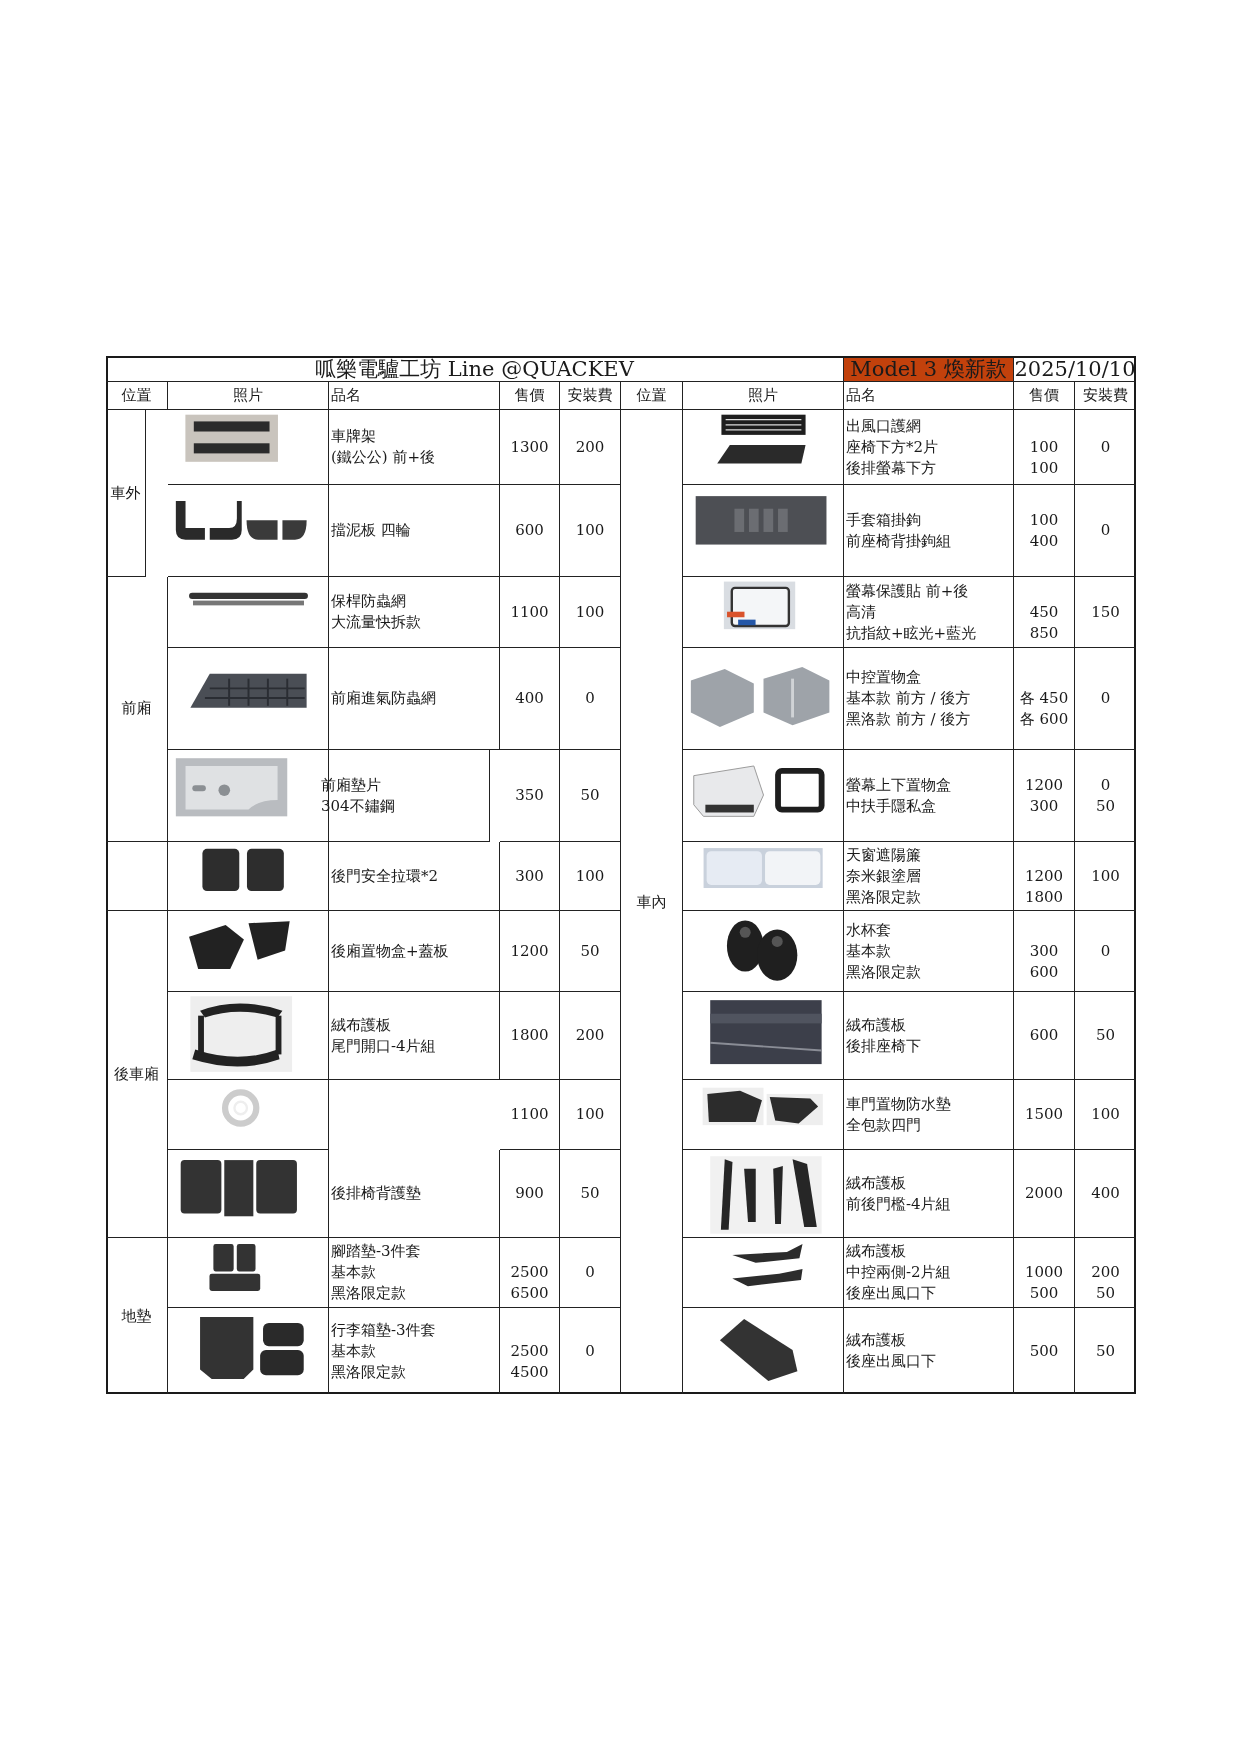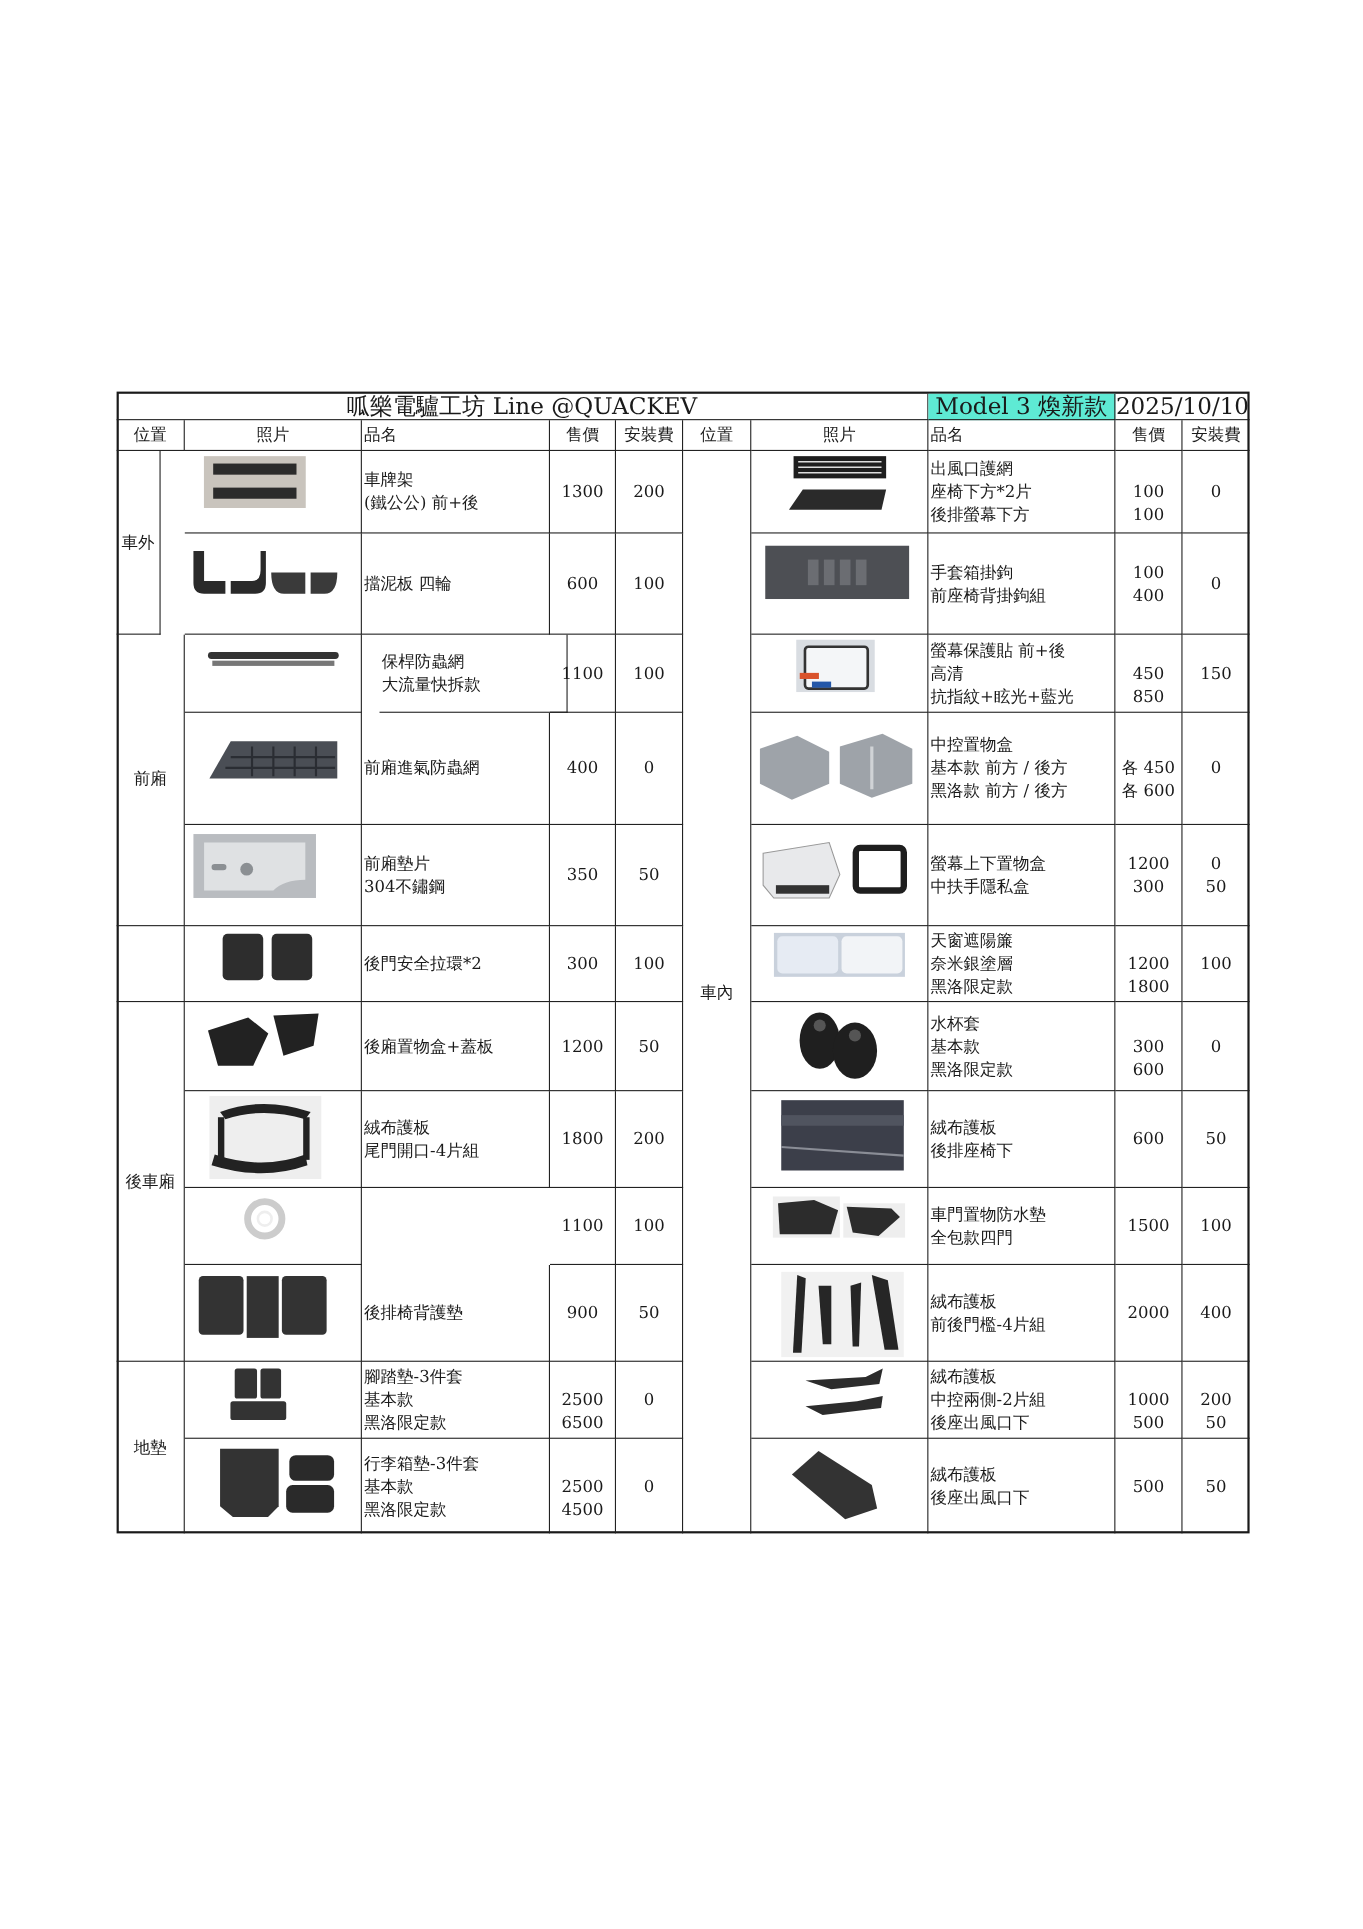--- a/index.html
+++ b/index.html
@@ -6,21 +6,21 @@
   body { width: 1239px; height: 1754px; position: relative; overflow: hidden;
          font-family: "DejaVu Serif", "Liberation Serif", serif; color: #1a1a1a; }
   .sheet { position: absolute; left: 106px; top: 356px; width: 1030px; height: 1038px;
            border: 2px solid #1a1a1a; box-sizing: border-box; }
   .cell { position: absolute; box-sizing: border-box; border-right: 1px solid #222; border-bottom: 1px solid #222;
           display: flex; align-items: center; font-size: 15px; line-height: 21px; }
   .center { justify-content: center; text-align: center; }
   .left { justify-content: flex-start; padding-left: 2px; }
   .stack { display: flex; flex-direction: column; }
   .title { font-size: 21px; letter-spacing: 0; }
-  .yellow { background: #5eead4; }
+  .yellow { background: #c2410c; }
   .photo { display: flex; align-items: center; justify-content: center; }
   .photo svg { display: block; }
   .noright { border-right: none; }
   .nobottom { border-bottom: none; }
 </style>
 </head>
 <body>
 
 <div class="sheet" id="sheet">
     <div class="cell center title" style="left: -2px; top: 0px; width: 738px; height: 24px;">
@@ -131,21 +131,21 @@
       </div>
     </div>
     <div class="cell photo" style="left: 60px; top: 219px; width: 161px; height: 71px;">
       <span>
         <svg width="155" height="65" viewBox="0 0 160 82" preserveAspectRatio="xMidYMid meet">
           <rect x="5" y="16" width="150" height="8" rx="4" fill="#333"></rect>
           <rect x="10" y="26" width="140" height="6" fill="#777"></rect>
         </svg>
       </span>
     </div>
-    <div class="cell left" style="left: 221px; top: 219px; width: 171px; height: 71px; margin-left: 16px;">
+    <div class="cell left" style="left: 221px; top: 219px; width: 171px; height: 71px;">
       <div class="stack">
         <span>保桿防蟲網</span>
         <span>大流量快拆款</span>
       </div>
     </div>
     <div class="cell center" style="left: 392px; top: 219px; width: 60px; height: 71px;">
       <div class="stack" style="align-items: center;">
         <span>1100</span>
       </div>
     </div>
@@ -187,21 +187,21 @@
     <div class="cell photo" style="left: 60px; top: 392px; width: 161px; height: 92px;">
       <span>
         <svg width="155" height="82" viewBox="0 0 160 82" preserveAspectRatio="xMidYMid meet">
           <rect x="5" y="2" width="115" height="60" fill="#b9bcc0"></rect>
           <path d="M15 10 H110 V45 Q90 45 80 55 H15Z" fill="#dfe1e3"></path>
           <circle cx="55" cy="35" r="6" fill="#8b8f93"></circle>
           <rect x="22" y="30" width="14" height="6" rx="3" fill="#8b8f93"></rect>
         </svg>
       </span>
     </div>
-    <div class="cell left" style="left: 221px; top: 392px; width: 171px; height: 92px;">
+    <div class="cell left" style="left: 211px; top: 392px; width: 171px; height: 92px;">
       <div class="stack">
         <span>前廂墊片</span>
         <span>304不鏽鋼</span>
       </div>
     </div>
     <div class="cell center" style="left: 392px; top: 392px; width: 60px; height: 92px;">
       <div class="stack" style="align-items: center;">
         <span>350</span>
       </div>
     </div>

